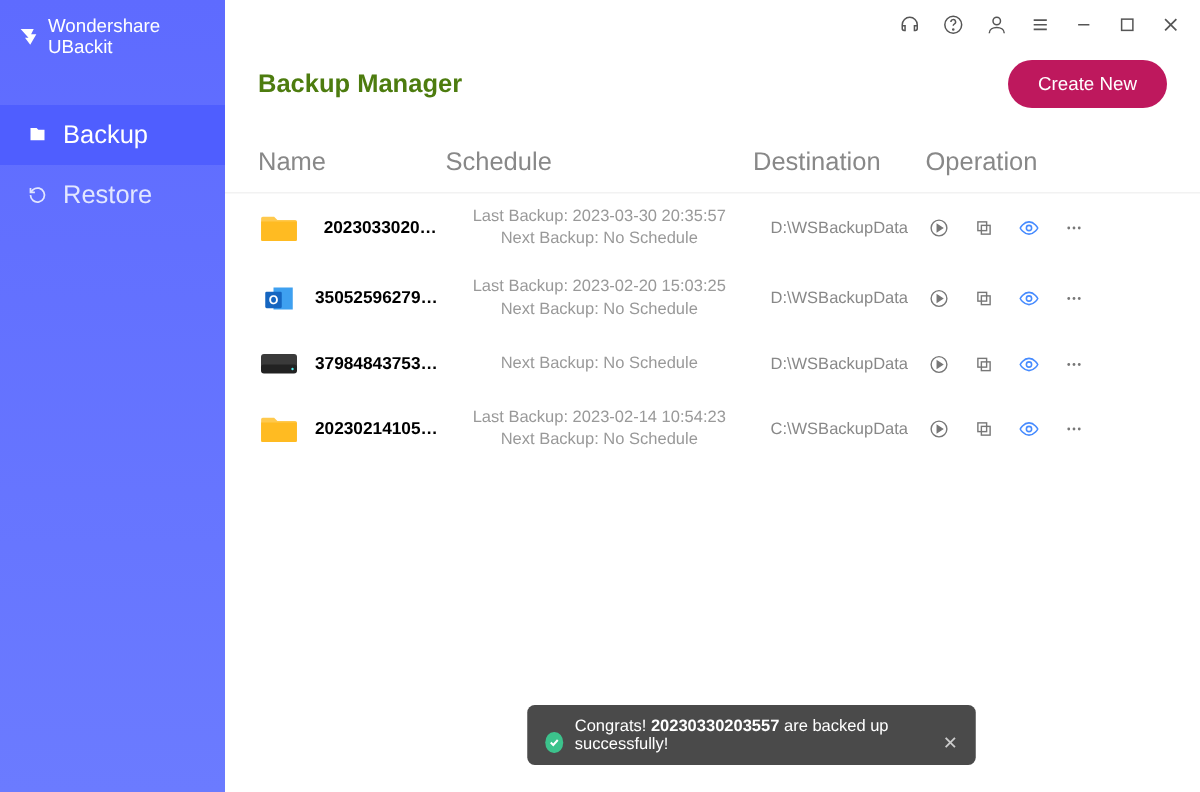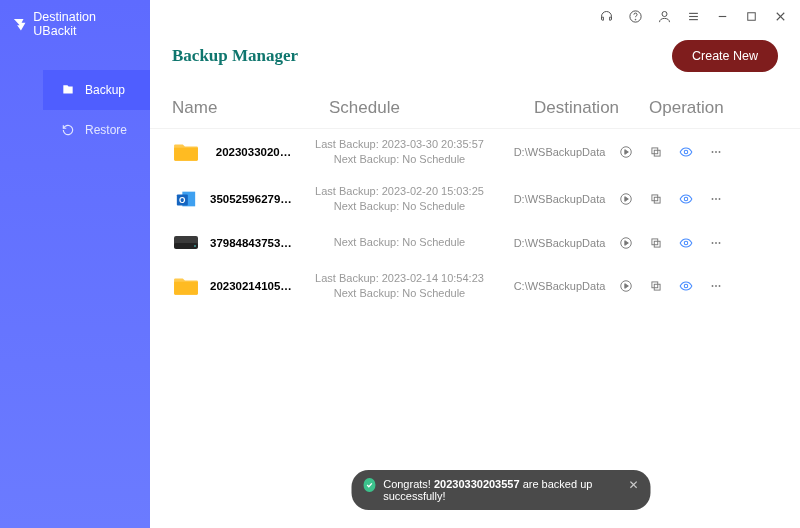--- a/index.html
+++ b/index.html
@@ -34,24 +34,23 @@
     margin-top: 22px;
     display: flex;
     flex-direction: column;
   }
   .nav-item {
     display: flex;
     align-items: center;
     gap: 10px;
     height: 40px;
     padding: 0 18px;
-    font-size: 12px;
+    font-size: 17px;
     cursor: pointer;
     color: #e2e6ff;
-    margin-left: 43px;
   }
   .nav-item.active {
     background: #4f5eff;
     color: #fff;
   }
   .nav-item svg { width:14px; height:14px; }
   .main {
     flex: 1;
     height: 100%;
     display: flex;
@@ -76,42 +75,41 @@
   .header {
     display: flex;
     align-items: center;
     justify-content: space-between;
     padding: 8px 22px 16px 22px;
   }
   .header h1 {
     margin: 0;
     font-size: 17px;
     font-weight: 700;
-    color: #0f766e;
-    font-family: Liberation Serif, serif;
+    color: #4d7c0f;
   }
   .create-btn {
-    background: #7f1d1d;
+    background: #be185d;
     color: #fff;
     border: none;
     border-radius: 18px;
     padding: 9px 20px;
     font-size: 12.5px;
     font-weight: 500;
     cursor: pointer;
   }
   .table-head {
     display: flex;
     padding: 10px 22px;
     font-size: 17px;
     color: #888;
     border-bottom: 1px solid #f2f2f2;
   }
   .col-name { width: 125px; padding-left:0; }
-  .col-schedule { width: 205px; margin-left: 32px; }
+  .col-schedule { width: 205px; }
   .col-dest { width: 115px; }
   .col-op { flex: 1; }
   .rows { display:flex; flex-direction:column;text-align:center; }
   .row {
     display: flex;
     align-items: center;
     padding: 8px 22px;
     font-size: 11px;
     color: #333;
   }
@@ -127,39 +125,39 @@
   .row-ops .op { width:14px; height:14px; cursor:pointer; color:#777; display:flex;align-items:center;justify-content:center; }
   .row-ops .op.eye { color:#468bff; }
   .toast {
     position:absolute;
     bottom:18px;
     left:54%;
     transform:translateX(-50%);
     background:#4a4a4a;
     color:#fff;
     font-size:11px;
-    border-radius:17px;
+    border-radius:5px;
     padding:8px 12px;
     display:flex;
-    align-items:flex-start;
+    align-items:flex-end;
     gap:8px;
   }
   .toast .check { width:14px;height:14px;background:#3cc28c;border-radius:50%;display:flex;align-items:center;justify-content:center; }
   .toast .close { cursor:pointer; font-size:12px; color:#ccc; margin-left:8px; }
   .bold { font-weight:700; }
 </style>
 </head>
 <body>
 
 <div class="sidebar">
   <div class="brand">
     <svg class="logo" viewBox="0 0 24 24" fill="#fff">
         <path d="M3 4 L12 14 L8 14 L14 22 L21 10 L15 10 L18 4 Z"></path>
       </svg>
-    <span>Destination UBackit</span>
+    <span>Wondershare UBackit</span>
   </div>
   <div class="nav-items">
     <div class="nav-item active">
       <svg viewBox="0 0 24 24" fill="currentColor">
           <path d="M4 4h7l2 2h7v12H4z"></path>
         </svg>
       <span>Backup</span>
     </div>
     <div class="nav-item">
       <svg viewBox="0 0 24 24" fill="none" stroke="currentColor" stroke-width="2">

